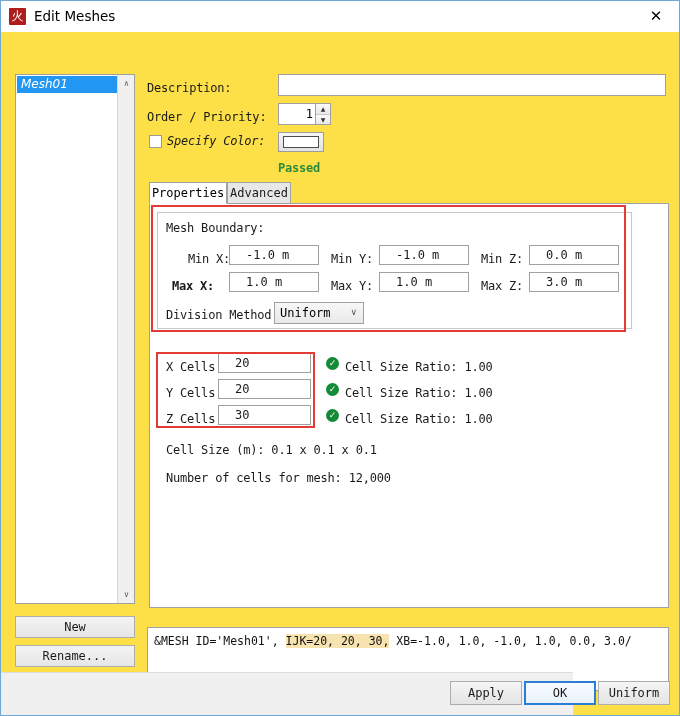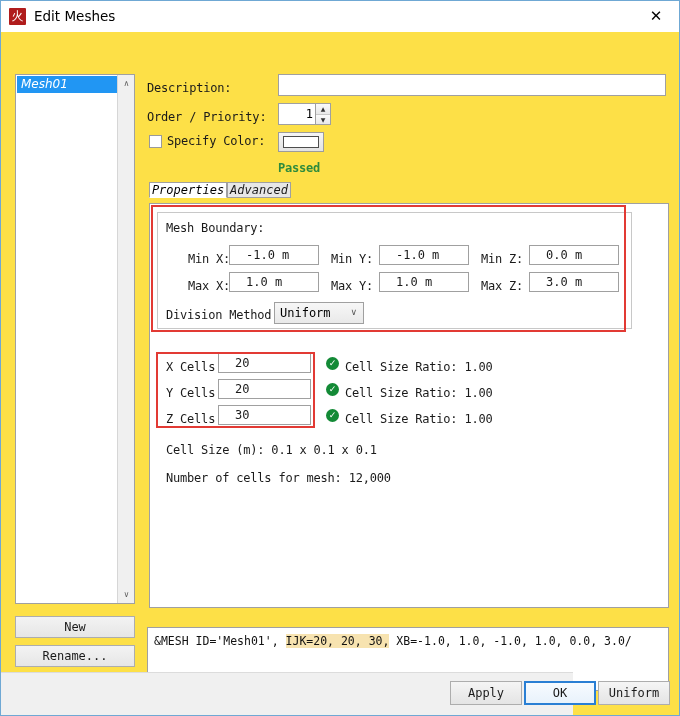--- a/index.html
+++ b/index.html
@@ -156,26 +156,25 @@
   }
   .colorbtn .swatch {
     width: 36px; height: 12px; background: #ffffff; border: 1px solid #4d4d4d;
     box-sizing: border-box;
   }
   
   .tabstrip {
     position: absolute; left: 5px; top: 112px; width: 520px; height: 22px;
   }
   .tab {
-    position: absolute; top: 0; height: 16px;
+    position: absolute; top: 0; height: 22px;
     display: flex; align-items: center; justify-content: center;
     font-family: "DejaVu Sans Mono", monospace; font-size: 12px;
     border: 1px solid #a0a0a0; box-sizing: border-box;
     cursor: default;
-    font-style: italic;
   }
   .tab.active { background: #ffffff; border-bottom-color: #ffffff; z-index: 2; }
   .tab.inactive { background: #e7e7e7; color: #1a1a1a; }
   .tabpanel {
     position: absolute; left: 5px; top: 133px; width: 520px; height: 405px;
     background: #ffffff; border: 1px solid #a0a0a0; box-sizing: border-box;
   }
   
   .groupbox {
     position: absolute; border: 1px solid #c8c8c8; box-sizing: border-box;
@@ -263,21 +262,21 @@
       <div class="tf" style="left:134px; top:4px; width:388px; height:22px;" title=""></div>
 
       <div class="lbl abs" style="left:3px; top:40px;">Order / Priority:</div>
       <div class="spin-box" style="left:134px; top:33px;">1</div>
       <div class="spin-btns" style="left:171px; top:33px;">
         <div>▲</div>
         <div>▼</div>
       </div>
 
       <div class="cbox" style="left:5px; top:65px;"></div>
-      <div class="lbl abs" style="left:23px; top:64px;">Specify Color:</div>
+      <div class="lbl abs" style="left:23px; top:64px;font-style:italic;">Specify Color:</div>
       <div class="colorbtn" style="left:134px; top:62px;">
         <div class="swatch"></div>
       </div>
 
       <div class="lbl abs passed" style="left:134px; top:91px;">Passed</div>
 
       <div class="tabstrip">
         <div class="tab active" style="left:0; width:78px;">Properties</div>
         <div class="tab inactive" style="left:78px; width:64px;">Advanced</div>
       </div>
@@ -287,21 +286,21 @@
         <div class="groupbox" style="left:7px; top:8px; width:475px; height:117px;"></div>
         <div class="lbl abs" style="left:16px; top:17px;">Mesh Boundary:</div>
 
         <div class="lbl abs" style="left:38px; top:48px;">Min X:</div>
         <div class="tf" style="left:79px; top:41px; width:90px; height:20px;">-1.0 m</div>
         <div class="lbl abs" style="left:181px; top:48px;">Min Y:</div>
         <div class="tf" style="left:229px; top:41px; width:90px; height:20px;">-1.0 m</div>
         <div class="lbl abs" style="left:331px; top:48px;">Min Z:</div>
         <div class="tf" style="left:379px; top:41px; width:90px; height:20px;">0.0 m</div>
 
-        <div class="lbl abs" style="left:38px; top:75px;">Max X:</div>
+        <div class="lbl abs" style="left:22px; top:75px;font-weight:bold;">Max X:</div>
         <div class="tf" style="left:79px; top:68px; width:90px; height:20px;">1.0 m</div>
         <div class="lbl abs" style="left:181px; top:75px;">Max Y:</div>
         <div class="tf" style="left:229px; top:68px; width:90px; height:20px;">1.0 m</div>
         <div class="lbl abs" style="left:331px; top:75px;">Max Z:</div>
         <div class="tf" style="left:379px; top:68px; width:90px; height:20px;">3.0 m</div>
 
         <div class="lbl abs" style="left:16px; top:104px;">Division Method:</div>
         <div class="sel" style="left:124px; top:98px;">
           <span>Uniform</span>
           <span class="arrow">∨</span>

